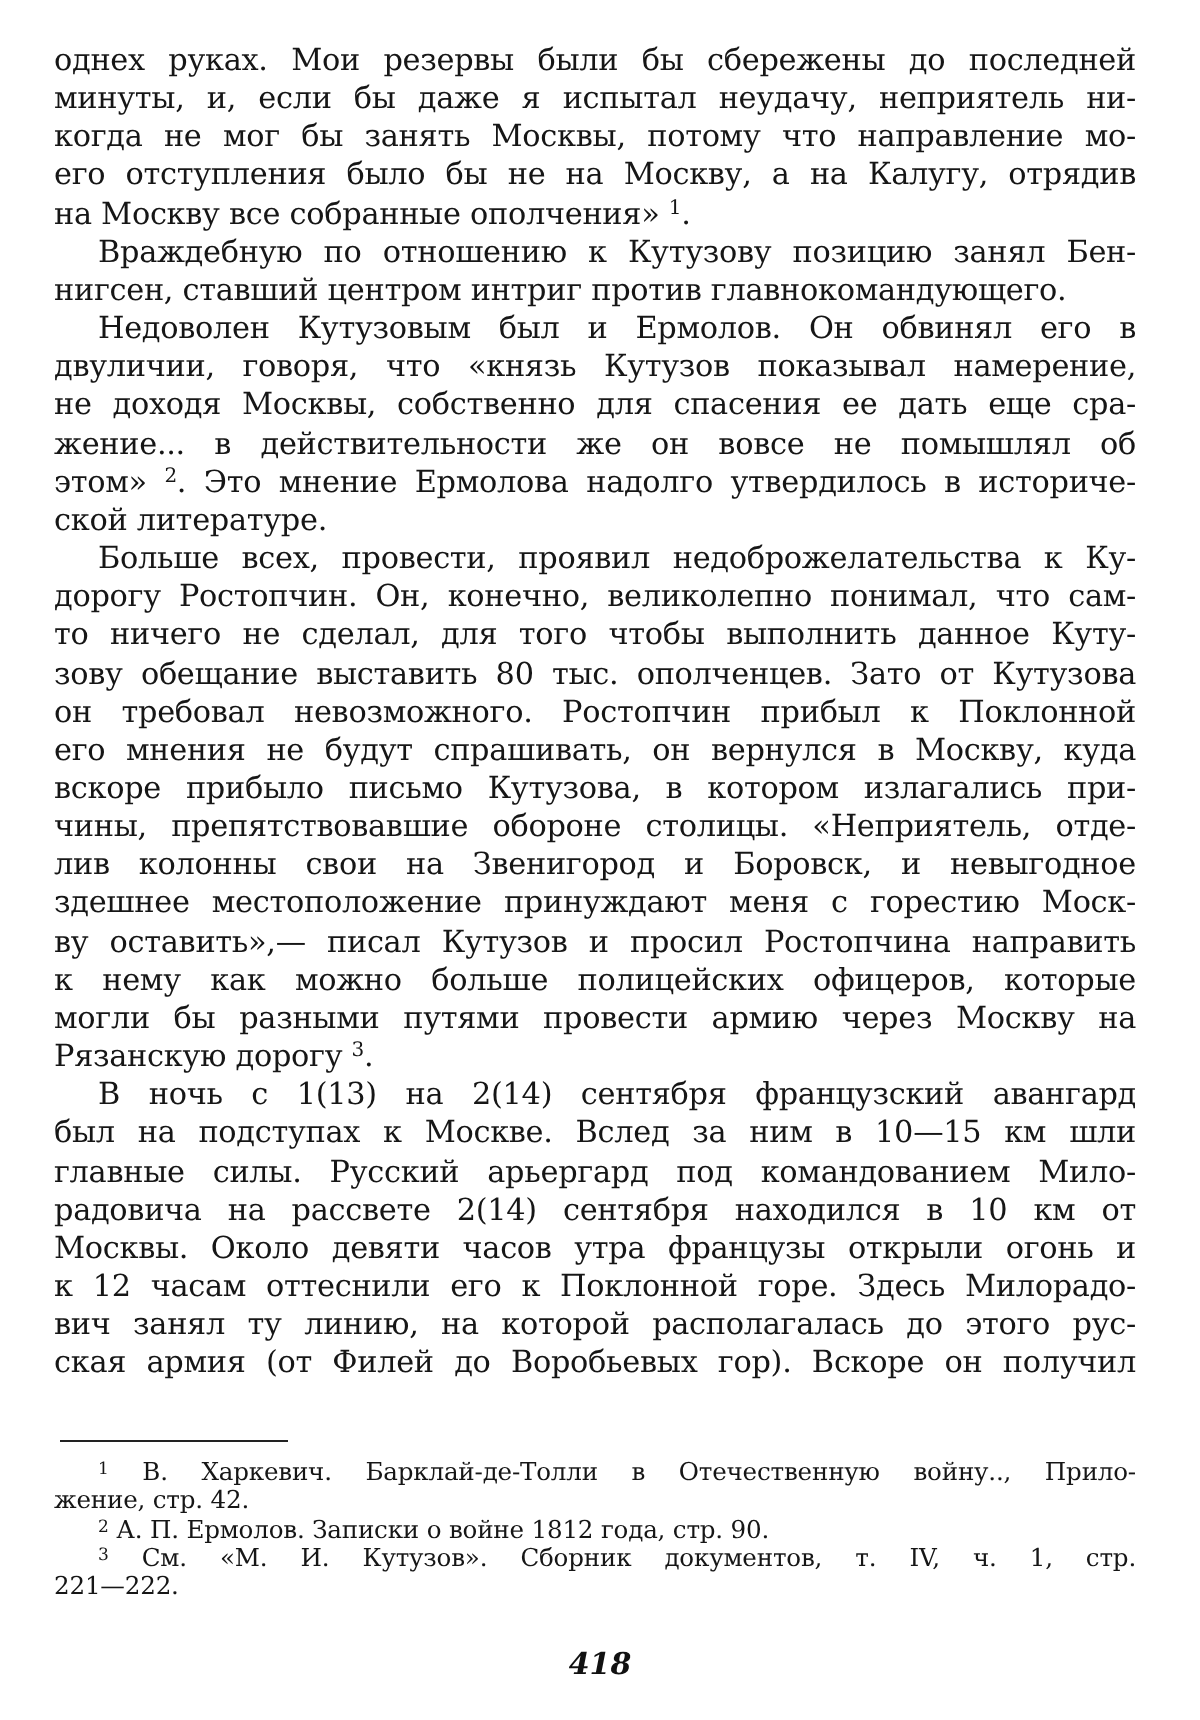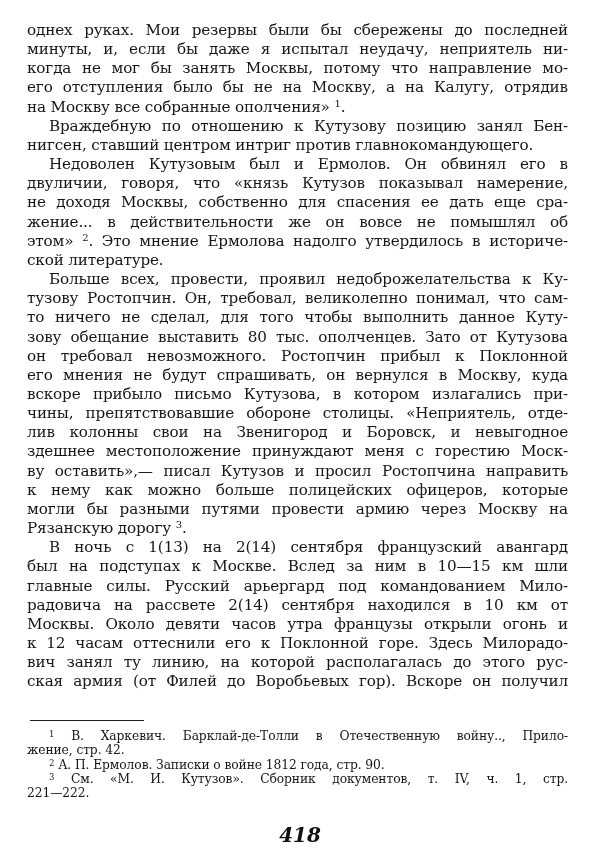--- a/index.html
+++ b/index.html
@@ -78,21 +78,21 @@
     .fline sup {
       font-size: 8.5px;
       vertical-align: 3px;
     }
     .page-number {
       position: absolute;
       left: 0;
       width: 600px;
       top: 823px;
       text-align: center;
-      font-size: 20px;
+      font-size: 15px;
       font-weight: bold;
       font-style: italic;
       color: #111;
     }
   </style>
 </head>
 <body>
 
 <div class="page">
 
@@ -107,21 +107,21 @@
     <span class="line last">нигсен, ставший центром интриг против главнокомандующего.</span>
 
     <span class="line indent">Недоволен Кутузовым был и Ермолов. Он обвинял его в</span>
     <span class="line">двуличии, говоря, что «князь Кутузов показывал намерение,</span>
     <span class="line">не доходя Москвы, собственно для спасения ее дать еще сра-</span>
     <span class="line">жение... в действительности же он вовсе не помышлял об</span>
     <span class="line"><span>этом»</span>&nbsp;<sup>2</sup><span>. Это мнение Ермолова надолго утвердилось в историче-</span></span>
     <span class="line last">ской литературе.</span>
 
     <span class="line indent">Больше всех, провести, проявил недоброжелательства к Ку-</span>
-    <span class="line">тузову Ростопчин. Он, требовал, великолепно понимал, что сам-</span>
+    <span class="line">дорогу Ростопчин. Он, конечно, великолепно понимал, что сам-</span>
     <span class="line">то ничего не сделал, для того чтобы выполнить данное Куту-</span>
     <span class="line">зову обещание выставить 80 тыс. ополченцев. Зато от Кутузова</span>
     <span class="line">он требовал невозможного. Ростопчин прибыл к Поклонной</span>
     <span class="line">его мнения не будут спрашивать, он вернулся в Москву, куда</span>
     <span class="line">вскоре прибыло письмо Кутузова, в котором излагались при-</span>
     <span class="line">чины, препятствовавшие обороне столицы. «Неприятель, отде-</span>
     <span class="line">лив колонны свои на Звенигород и Боровск, и невыгодное</span>
     <span class="line">здешнее местоположение принуждают меня с горестию Моск-</span>
     <span class="line">ву оставить»,— писал Кутузов и просил Ростопчина направить</span>
     <span class="line">к нему как можно больше полицейских офицеров, которые</span>

